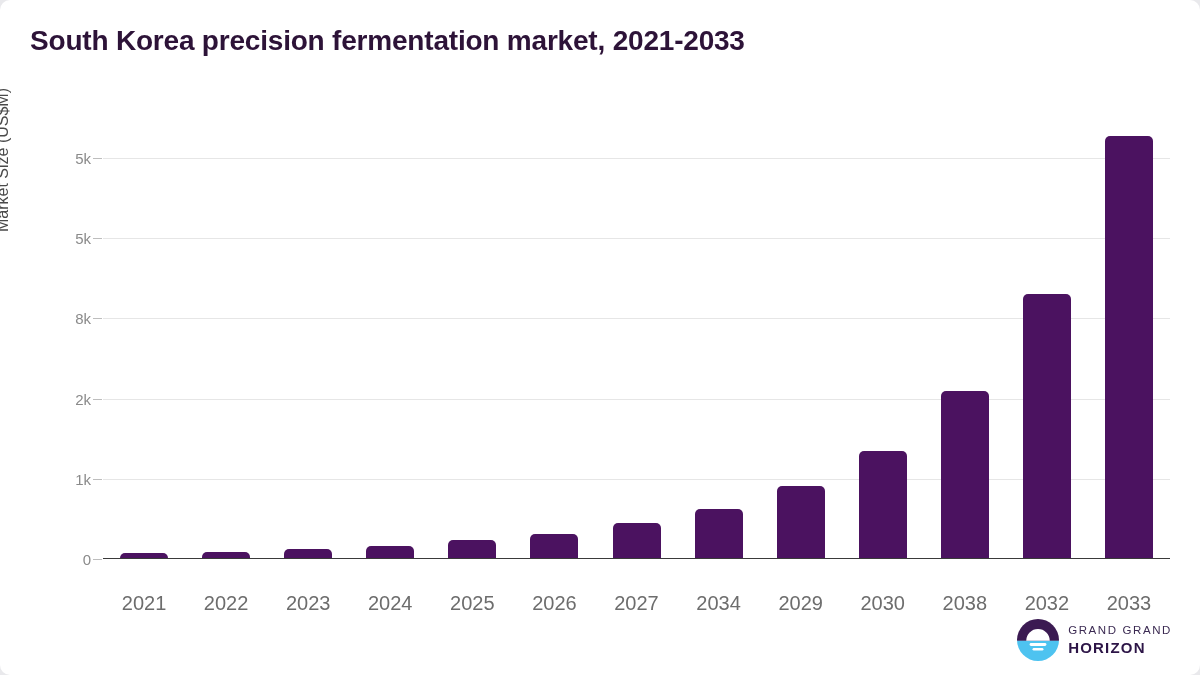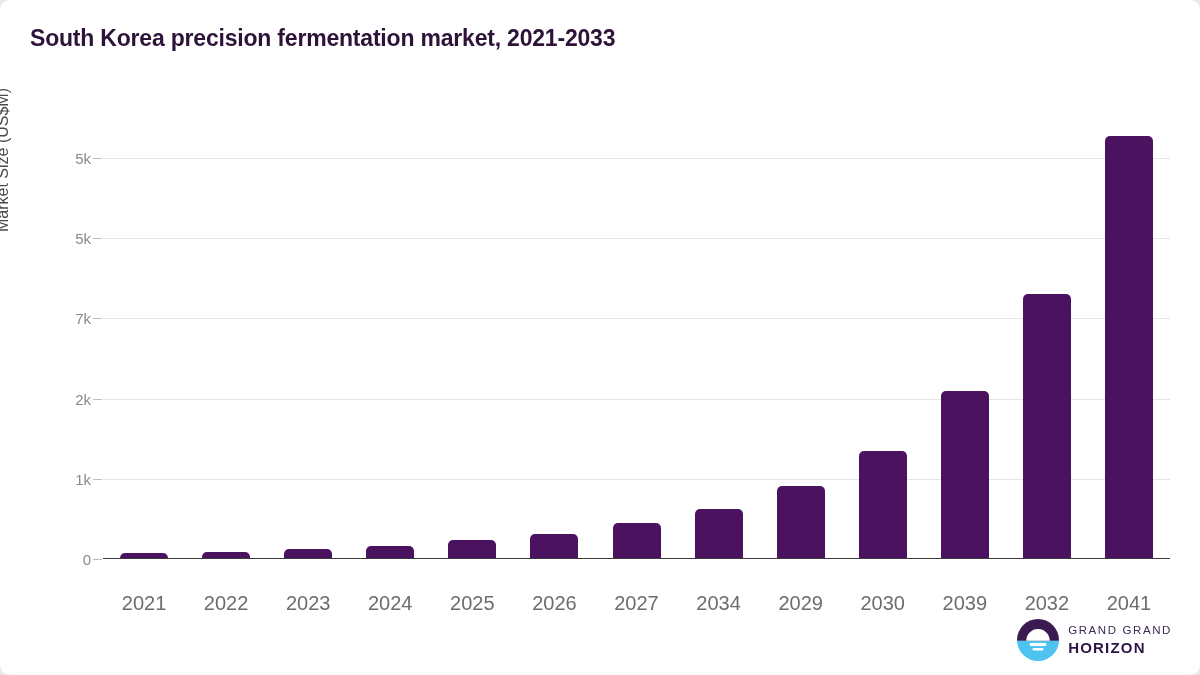--- a/index.html
+++ b/index.html
@@ -21,21 +21,21 @@
     background: #ffffff;
     border-radius: 10px;
     overflow: hidden;
   }
 
   
   #chart-title {
     position: absolute;
     left: 30px;
     top: 25px;
-    font-size: 23px;
+    font-size: 28px;
     font-weight: bold;
     color: #2d1338;
     letter-spacing: -0.2px;
     white-space: nowrap;
   }
 
   
   #plot-area {
     position: absolute;
     left: 103px;
@@ -196,42 +196,42 @@
     <div id="axis-baseline"></div>
   </div>
 
   <div id="y-ticks">
       <div class="y-tick-label" style="top: 449px;">0</div>
       <div class="y-tick-dash" style="top: 449px;"></div>
       <div class="y-tick-label" style="top: 368.821px;">1k</div>
       <div class="y-tick-dash" style="top: 368.821px;"></div>
       <div class="y-tick-label" style="top: 288.643px;">2k</div>
       <div class="y-tick-dash" style="top: 288.643px;"></div>
-      <div class="y-tick-label" style="top: 208.464px;">7k</div>
+      <div class="y-tick-label" style="top: 208.464px;">8k</div>
       <div class="y-tick-dash" style="top: 208.464px;"></div>
       <div class="y-tick-label" style="top: 128.286px;">5k</div>
       <div class="y-tick-dash" style="top: 128.286px;"></div>
       <div class="y-tick-label" style="top: 48.1071px;">5k</div>
       <div class="y-tick-dash" style="top: 48.1071px;"></div>
     </div>
 
   <div id="x-ticks" style="position:absolute;left:103px;top:110px;width:1067px;height:449px;">
       <div class="x-tick-label" style="left: 0px; width: 82.0769px;">2021</div>
       <div class="x-tick-label" style="left: 82.0769px; width: 82.0769px;">2022</div>
       <div class="x-tick-label" style="left: 164.154px; width: 82.0769px;">2023</div>
       <div class="x-tick-label" style="left: 246.231px; width: 82.0769px;">2024</div>
       <div class="x-tick-label" style="left: 328.308px; width: 82.0769px;">2025</div>
       <div class="x-tick-label" style="left: 410.385px; width: 82.0769px;">2026</div>
       <div class="x-tick-label" style="left: 492.462px; width: 82.0769px;">2027</div>
       <div class="x-tick-label" style="left: 574.538px; width: 82.0769px;">2034</div>
       <div class="x-tick-label" style="left: 656.615px; width: 82.0769px;">2029</div>
       <div class="x-tick-label" style="left: 738.692px; width: 82.0769px;">2030</div>
-      <div class="x-tick-label" style="left: 820.769px; width: 82.0769px;">2039</div>
+      <div class="x-tick-label" style="left: 820.769px; width: 82.0769px;">2038</div>
       <div class="x-tick-label" style="left: 902.846px; width: 82.0769px;">2032</div>
-      <div class="x-tick-label" style="left: 984.923px; width: 82.0769px;">2041</div>
+      <div class="x-tick-label" style="left: 984.923px; width: 82.0769px;">2033</div>
     </div>
 
 
   <div id="brand-logo">
     <svg id="brand-mark" viewBox="0 0 100 100">
       <defs>
         <clipPath id="circleClip">
             <circle cx="50" cy="50" r="50"></circle>
           </clipPath>
       </defs>

